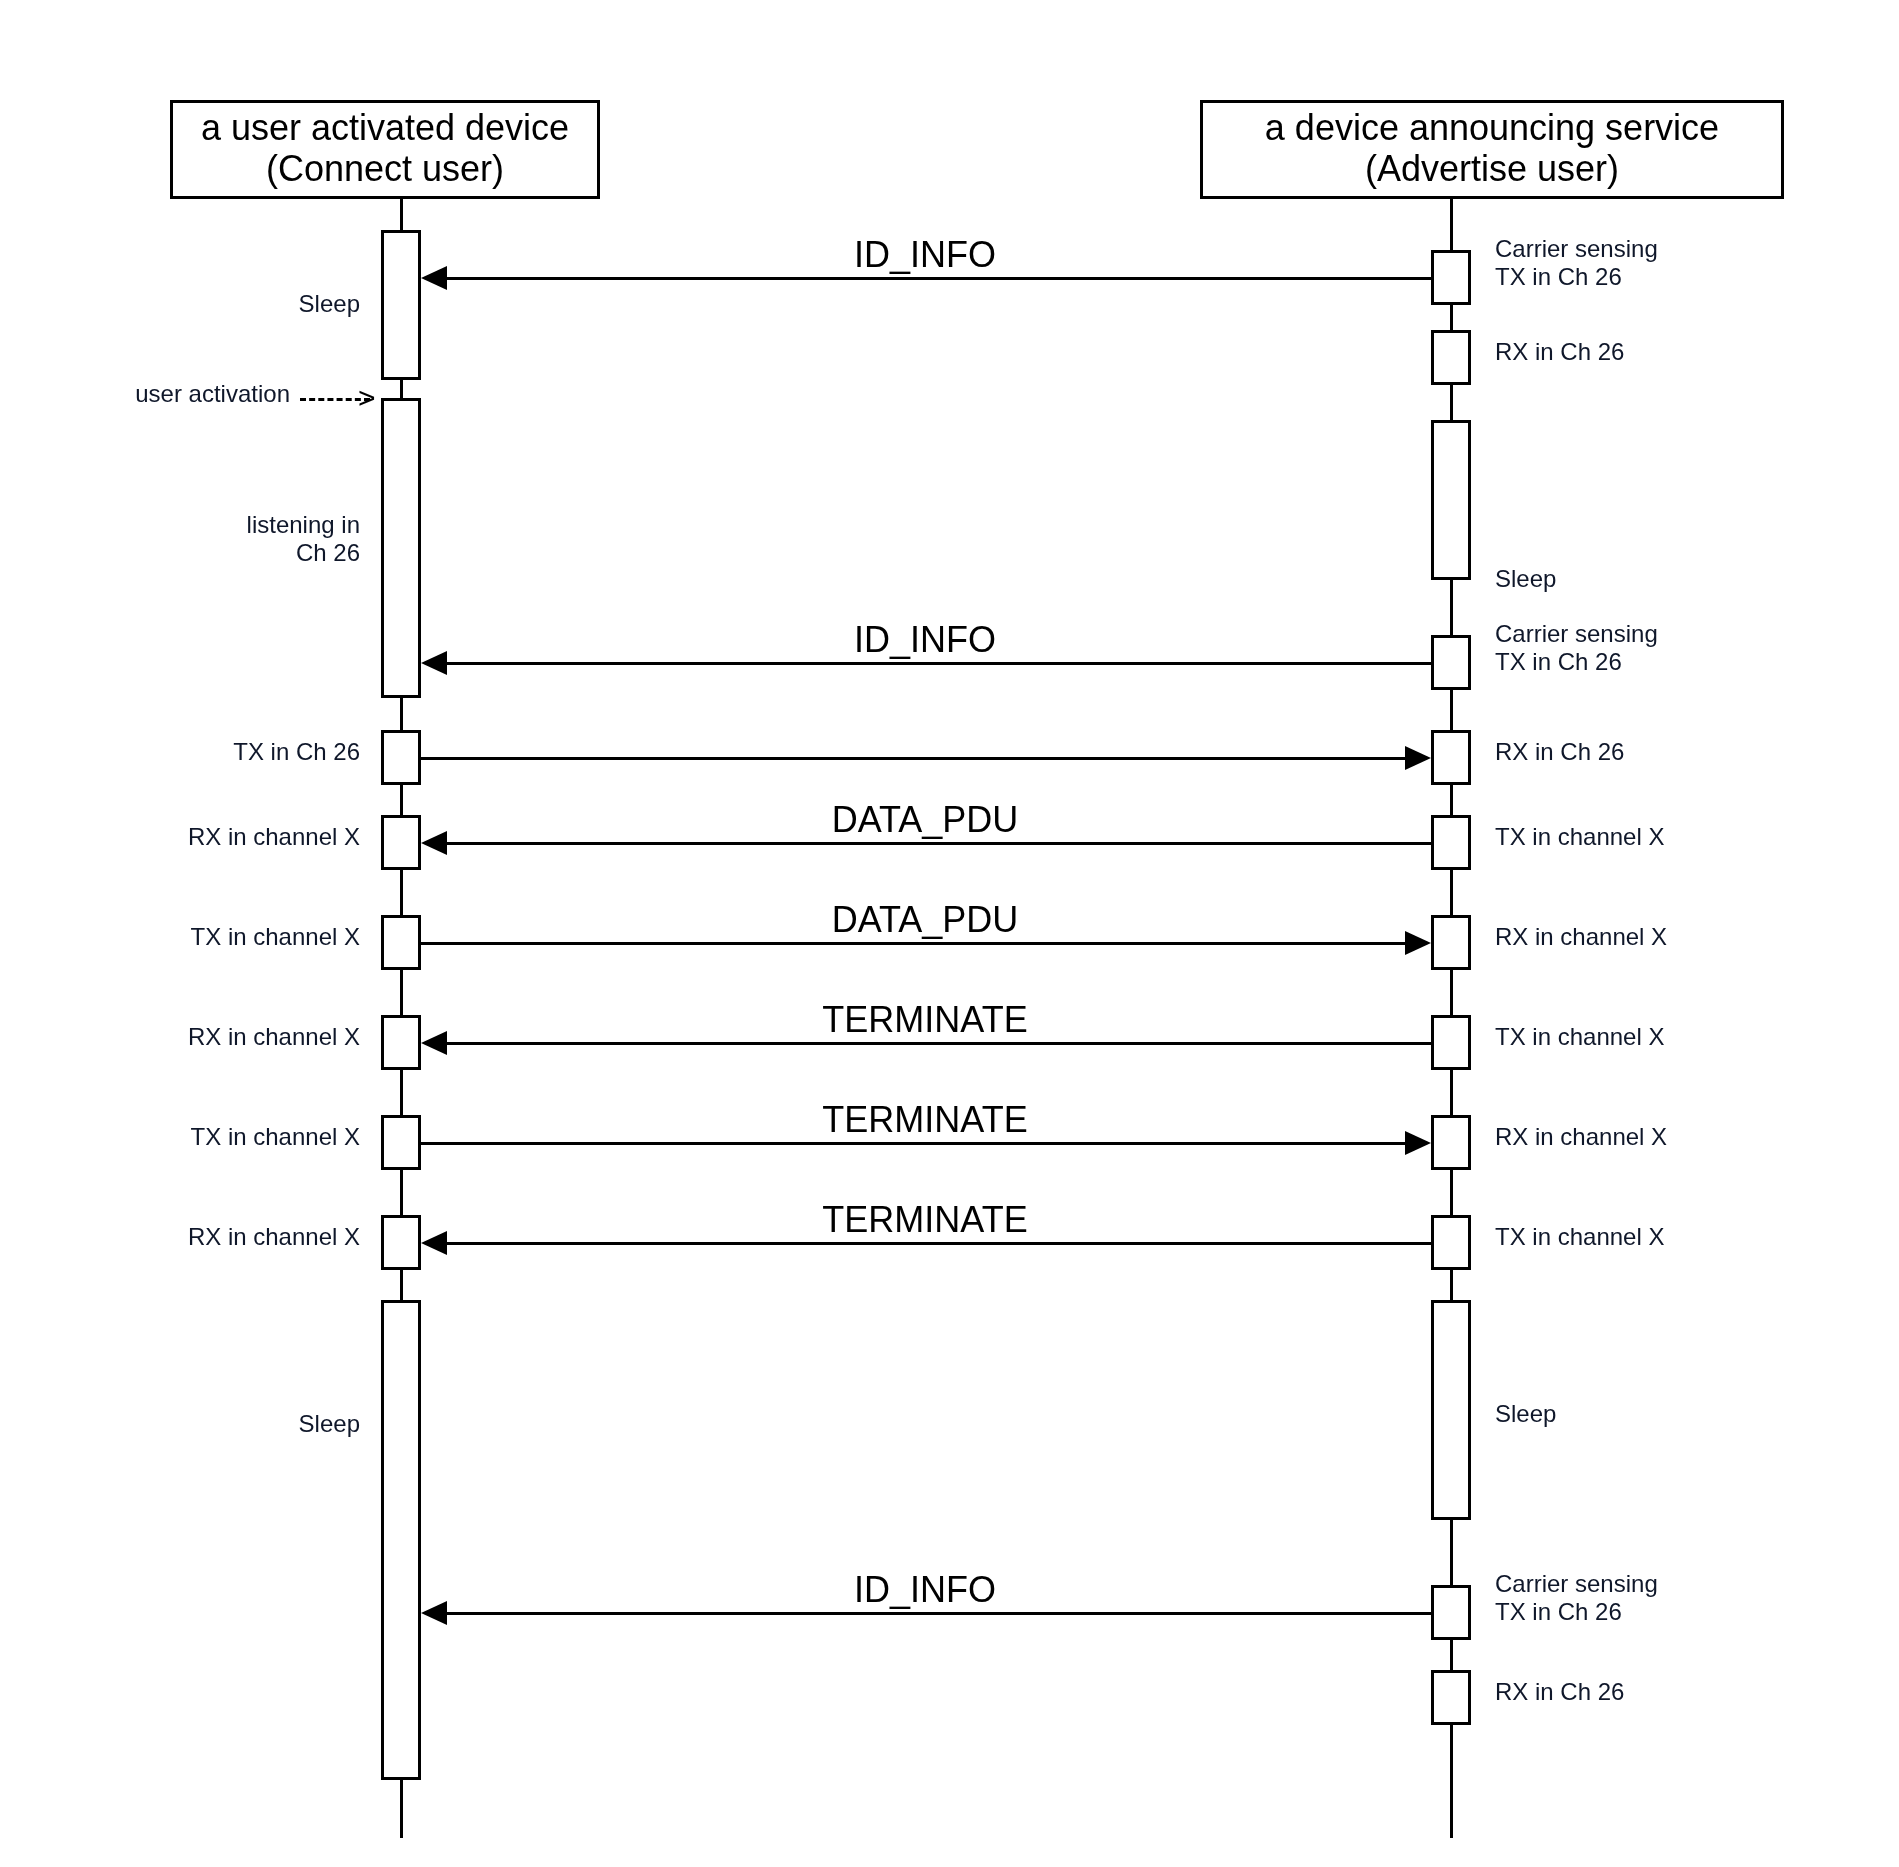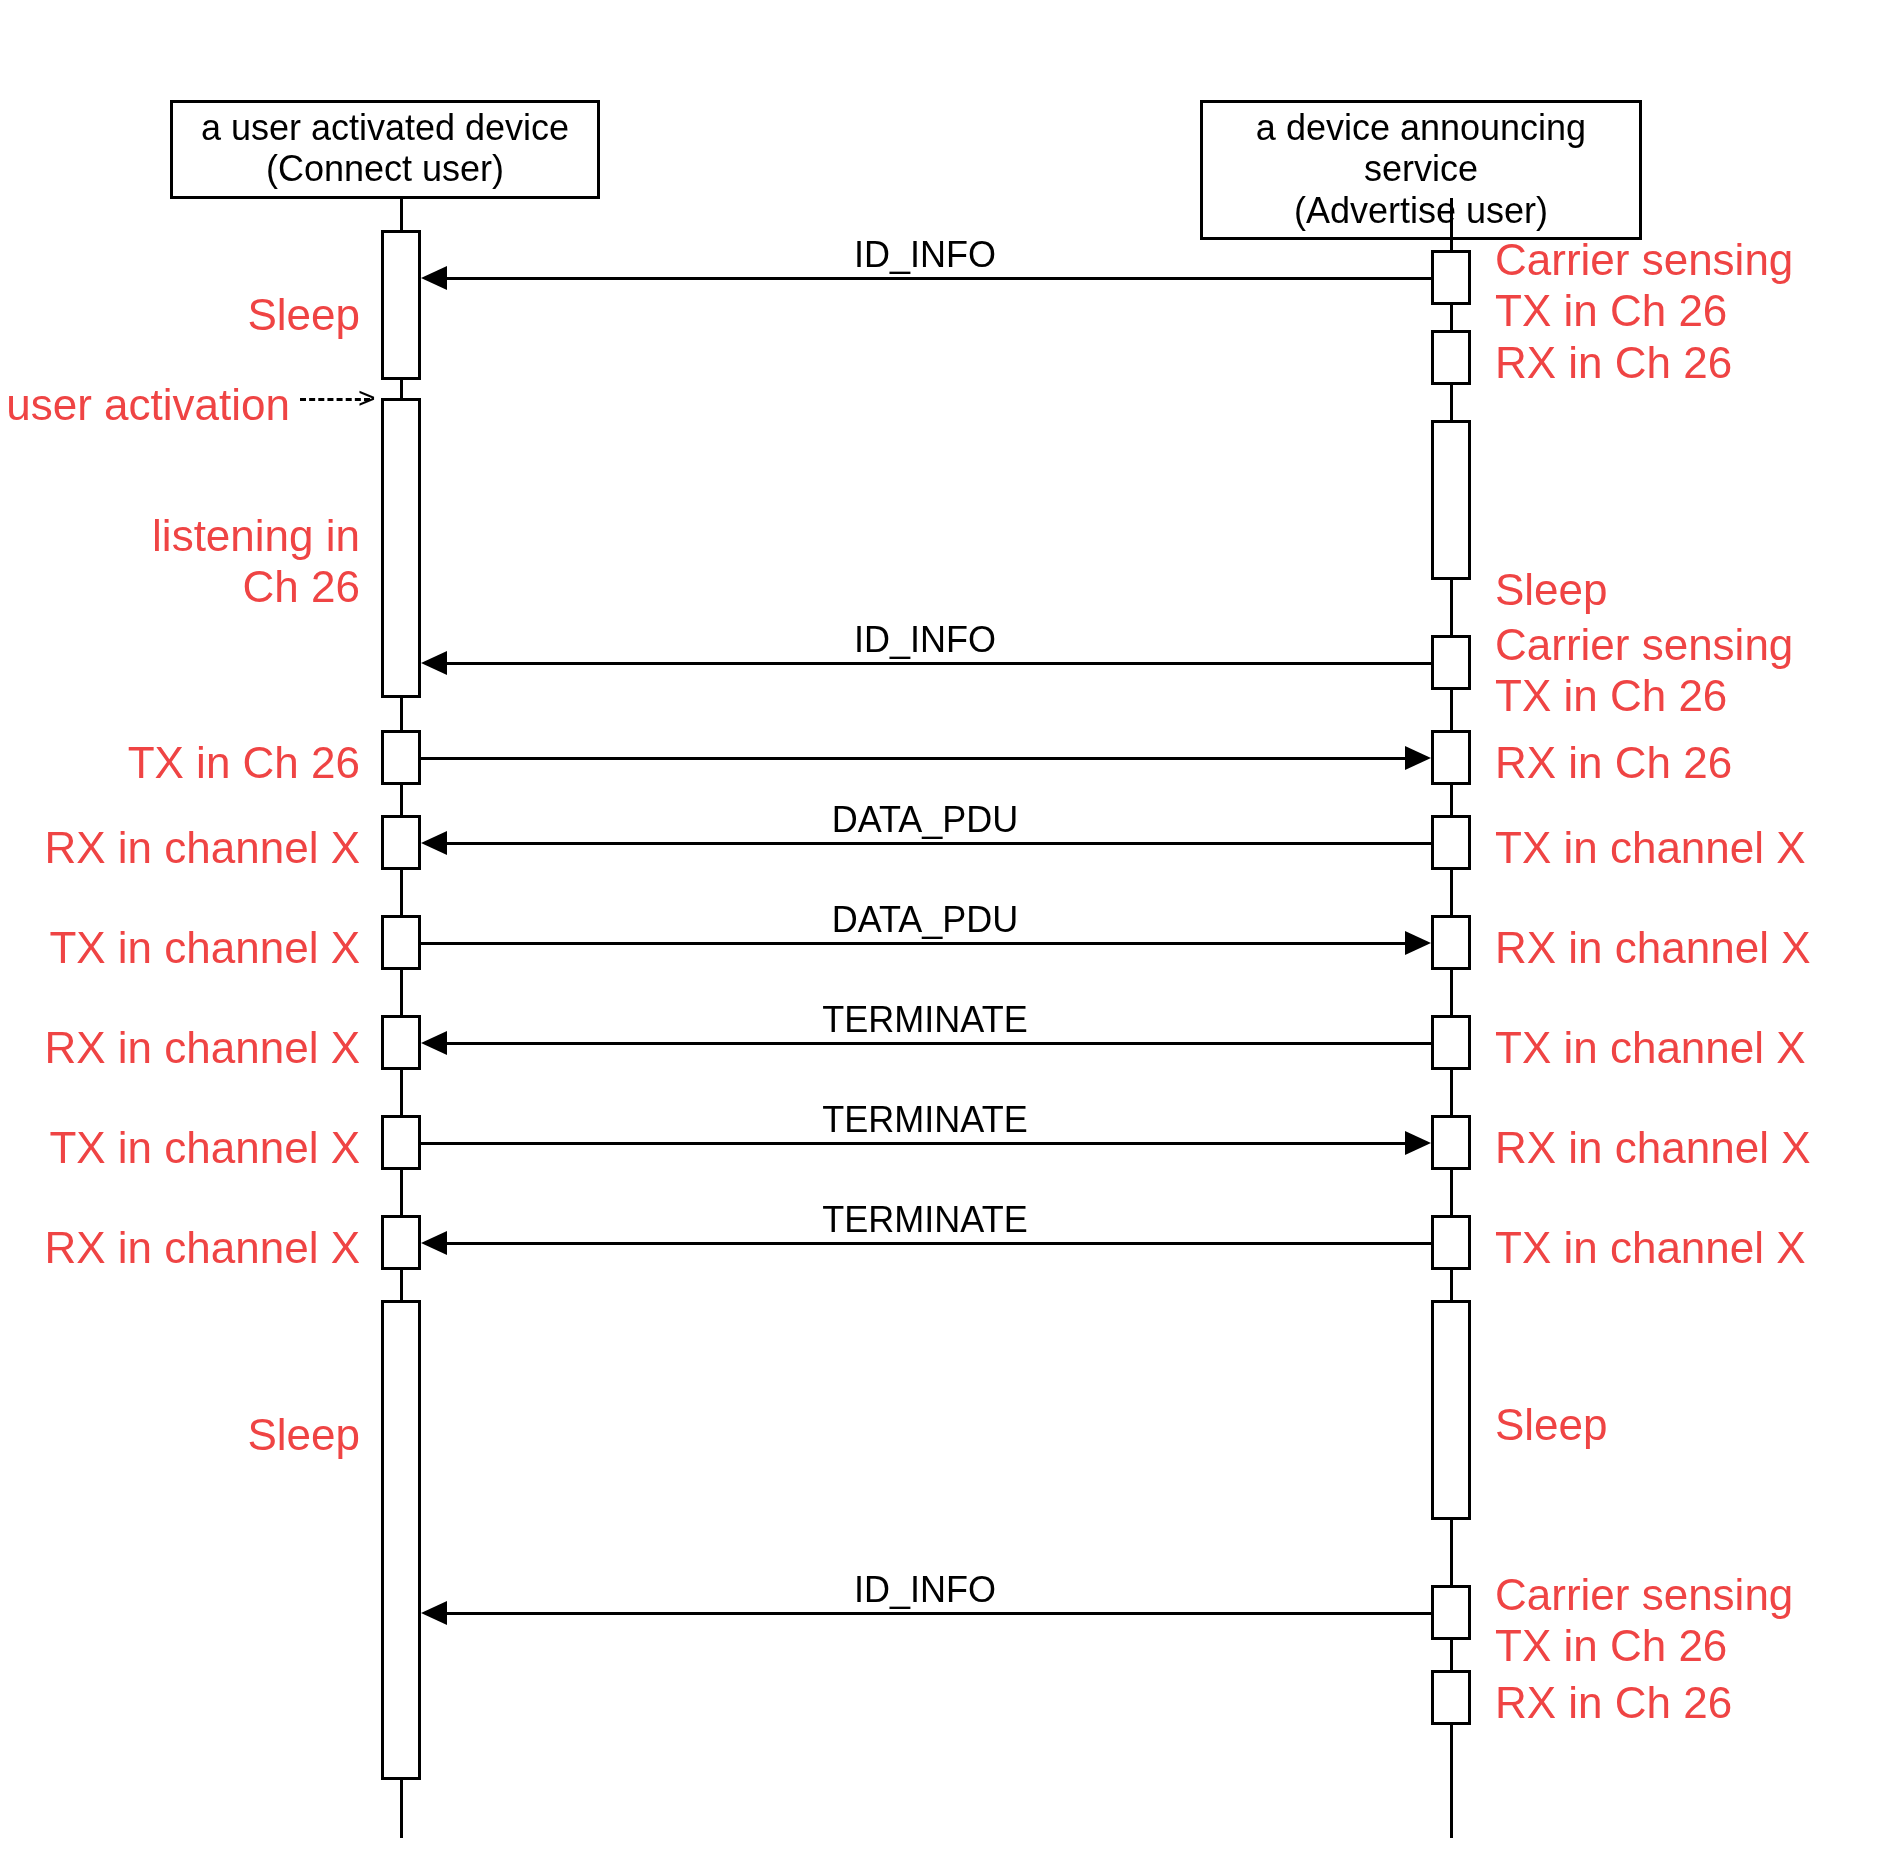--- a/index.html
+++ b/index.html
@@ -30,22 +30,22 @@
     background: #000;
   }
   .act {
     position: absolute;
     border: 3px solid #000;
     background: #fff;
     box-sizing: border-box;
   }
   .label {
     position: absolute;
-    font-size: 44px;
-    color: #ef4444;
+    font-size: 24px;
+    color: #0f172a;
     text-align: center;
     line-height: 1.15;
     white-space: pre;
   }
   .label.left  { text-align: right; }
   .label.right { text-align: left; }
   .arrow-line {
     position: absolute;
     height: 3px;
     background: #000;
@@ -78,21 +78,21 @@
 </style>
 </head>
 <body>
 
 <div class="stage">
 
   <div class="title-box" style="left:170px; top:100px; width:430px;">
     <div>a user activated device</div>
     <div>(Connect user)</div>
   </div>
-  <div class="title-box" style="left:1200px; top:100px; width:442px;">
+  <div class="title-box" style="left:1200px; top:100px; width:584px;">
     <div>a device announcing service</div>
     <div>(Advertise user)</div>
   </div>
 
   <div class="lifeline" style="left:400px; top:198px; height:1640px;"></div>
   <div class="lifeline" style="left:1450px; top:198px; height:1640px;"></div>
 
   <div class="act" style="left:381px; top:230px; width:40px; height:150px;"></div>
   <div class="act" style="left:381px; top:398px; width:40px; height:300px;"></div>
   <div class="act" style="left:381px; top:730px; width:40px; height:55px;"></div>

